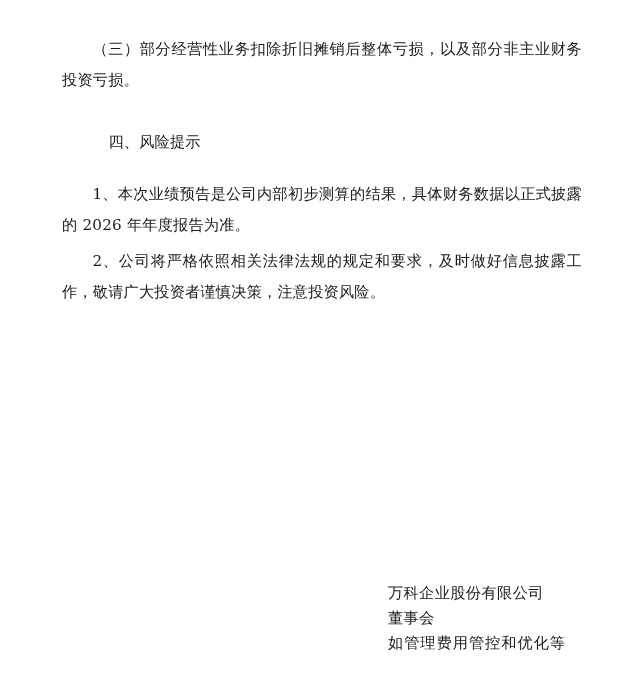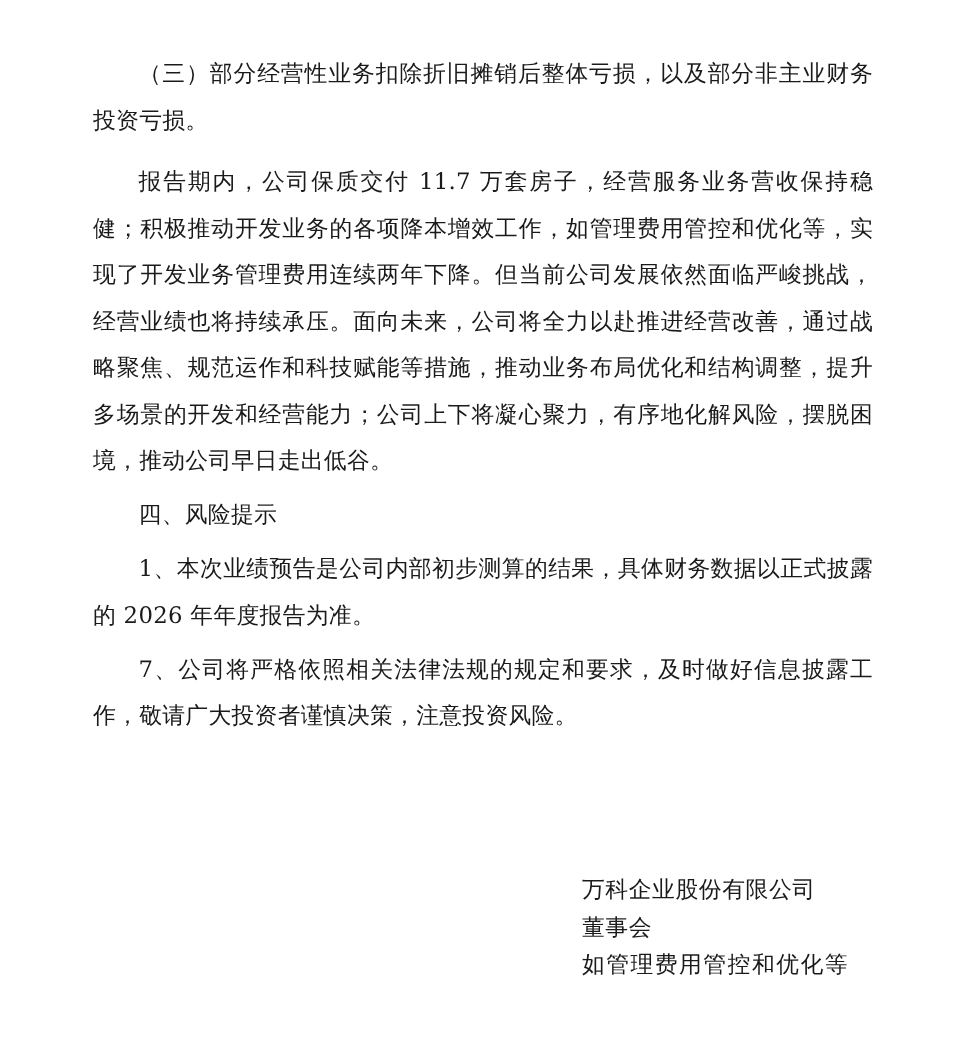--- a/index.html
+++ b/index.html
@@ -29,21 +29,21 @@
     margin: 0 0 0 0;
     letter-spacing: 0.2px;
   }
   .indent {
     text-indent: 2em;
   }
   .heading {
     font-size: 15.2px;
     line-height: 31px;
     text-indent: 2em;
-    margin: 0;
+    margin: 16px;
     letter-spacing: 0.2px;
   }
   .spacer-sm { height: 5px; }
   .spacer-lg { height: 30px; }
   .signature {
     position: absolute;
     right: 74px;
     bottom: 44px;
     text-align: left;
     font-size: 15.2px;
@@ -58,33 +58,32 @@
 
 <div class="page">
 
   <p class="para indent">（三）部分经营性业务扣除折旧摊销后整体亏损，以及部分非主业财务投资亏损。</p>
 
   <div class="spacer-sm"></div>
 
 
   <div class="spacer-sm"></div>
 
-  <p class="para indent">报告期内，公司保质交付 11.7 万套房子，经营服务业务营收保持稳健；积极推动开发业务的各项降本增效工作，如管理费用管控和优化等，实现了开发业务管理费用连续两年下降。但当前公司发展依然面临严峻挑战，经营业绩也将持续承压。面向未来，公司将全力以赴推进经营改善，通过战略聚焦、规范运作和科技赋能等措施，推动业务布局优化和结构调整，提升多场景的开发和经营能力；公司上下将凝心聚力，有序地化解风险，摆脱困境，推动公司早日走出低谷。</p>
 
   <div class="spacer-sm"></div>
 
   <p class="heading">四、风险提示</p>
 
   <div class="spacer-sm"></div>
 
   <p class="para indent">1、本次业绩预告是公司内部初步测算的结果，具体财务数据以正式披露的 2026 年年度报告为准。</p>
 
   <div class="spacer-sm"></div>
 
-  <p class="para indent">7、公司将严格依照相关法律法规的规定和要求，及时做好信息披露工作，敬请广大投资者谨慎决策，注意投资风险。</p>
+  <p class="para indent">2、公司将严格依照相关法律法规的规定和要求，及时做好信息披露工作，敬请广大投资者谨慎决策，注意投资风险。</p>
 
   <div class="spacer-lg"></div>
 
 
   <div class="signature">
     <div>万科企业股份有限公司</div>
     <div>董事会</div>
     <div class="sig-date">如管理费用管控和优化等</div>
   </div>
 

